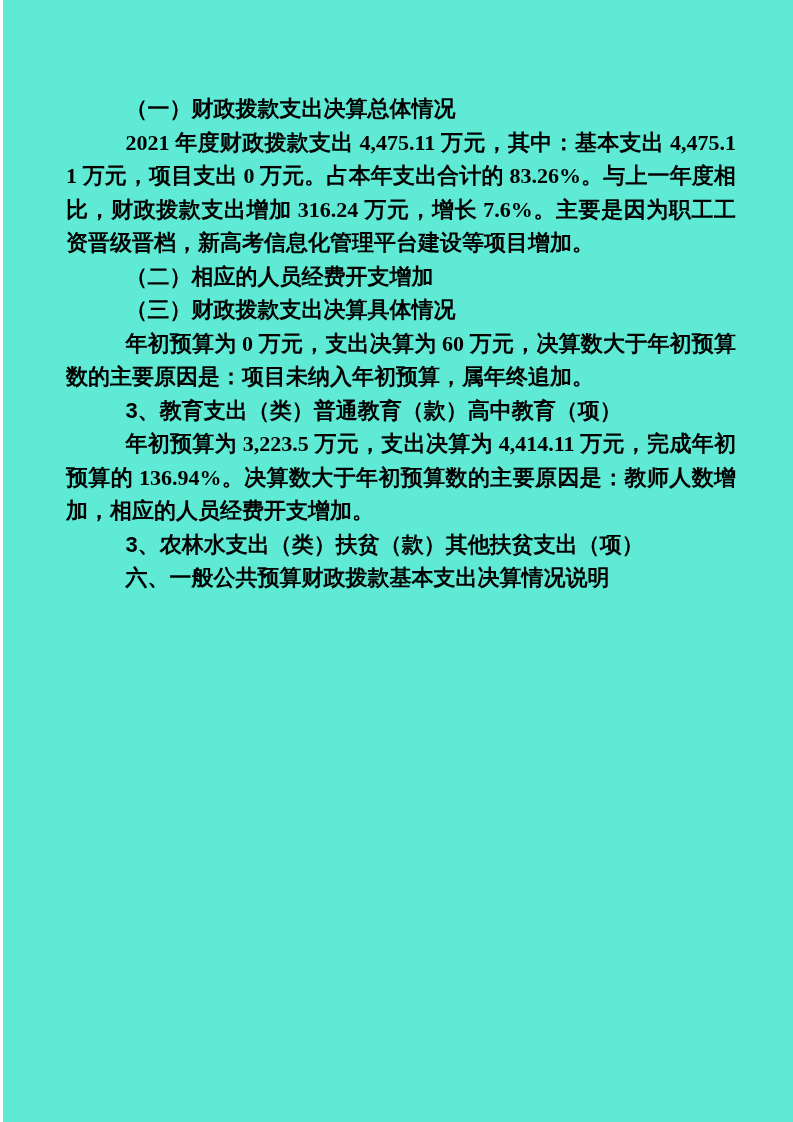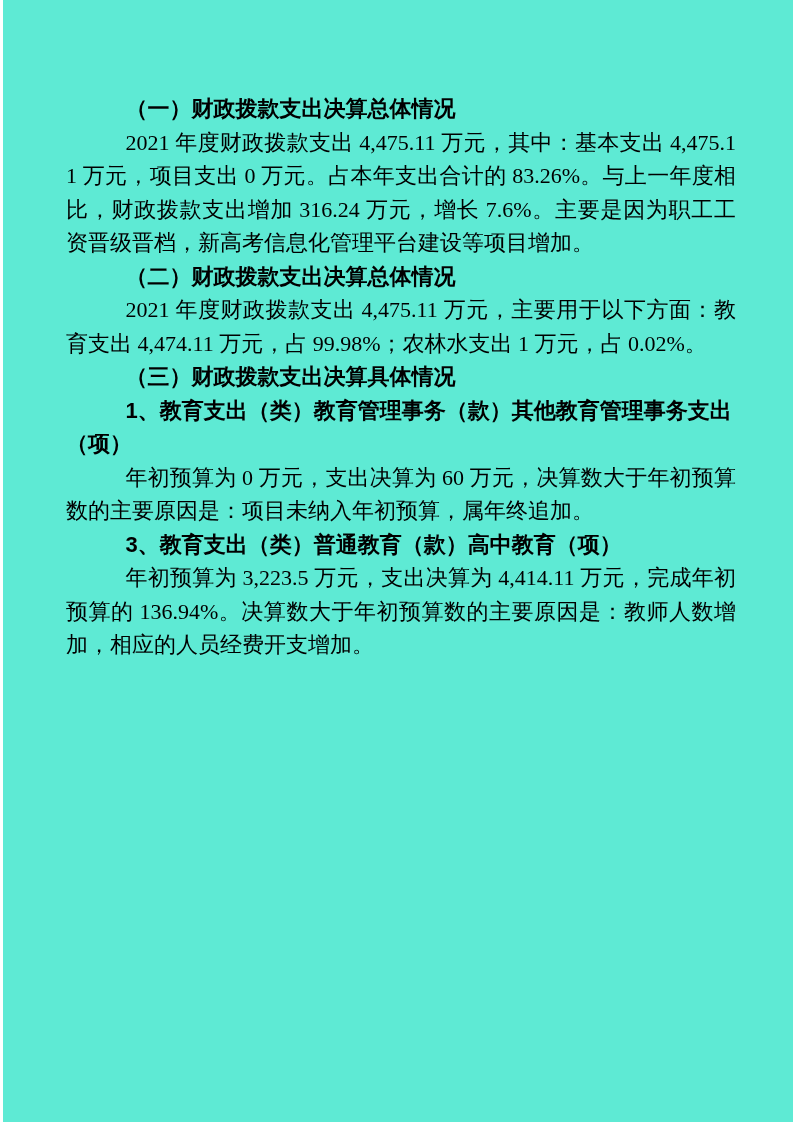--- a/index.html
+++ b/index.html
@@ -31,48 +31,48 @@
       width: 670px;
       font-size: 22px;
       line-height: 33.5px;
       text-align: justify;
       text-justify: inter-character;
       word-break: break-all;
     }
     .para {
       margin: 0;
       text-indent: 2.7em;
-      font-weight: normal;
+      font-weight: bold;
     }
     .heading {
       margin: 0;
       text-indent: 2.7em;
       font-size: 22px;
       line-height: 33.5px;
       font-weight: bold;
       font-family: "Liberation Sans", "DejaVu Sans", sans-serif;
       text-align: left;
     }
   </style>
 </head>
 <body>
 
 <div class="page">
   <div class="content">
 
     <h3 class="heading">（一）财政拨款支出决算总体情况</h3>
     <p class="para">2021 年度财政拨款支出 4,475.11 万元，其中：基本支出 4,475.11 万元，项目支出 0 万元。占本年支出合计的 83.26%。与上一年度相比，财政拨款支出增加 316.24 万元，增长 7.6%。主要是因为职工工资晋级晋档，新高考信息化管理平台建设等项目增加。</p>
 
-    <h3 class="heading">（二）财政拨款支出决算总体情况</h3>
-    <p class="para">2021 年度财政拨款支出 4,475.11 万元，主要用于以下方面：教育支出 4,474.11 万元，占 99.98%；农林水支出 1 万元，占 0.02%。</p>
+    <h3 class="heading">（二）相应的人员经费开支增加</h3>
 
     <h3 class="heading">（三）财政拨款支出决算具体情况</h3>
 
-    <h3 class="heading">1、教育支出（类）教育管理事务（款）其他教育管理事务支出（项）</h3>
     <p class="para">年初预算为 0 万元，支出决算为 60 万元，决算数大于年初预算数的主要原因是：项目未纳入年初预算，属年终追加。</p>
 
     <h3 class="heading">3、教育支出（类）普通教育（款）高中教育（项）</h3>
     <p class="para">年初预算为 3,223.5 万元，支出决算为 4,414.11 万元，完成年初预算的 136.94%。决算数大于年初预算数的主要原因是：教师人数增加，相应的人员经费开支增加。</p>
 
+    <h3 class="heading">3、农林水支出（类）扶贫（款）其他扶贫支出（项）</h3>
 
+    <h3 class="heading">六、一般公共预算财政拨款基本支出决算情况说明</h3>
 
   </div>
 </div>
 
 </body></html>

